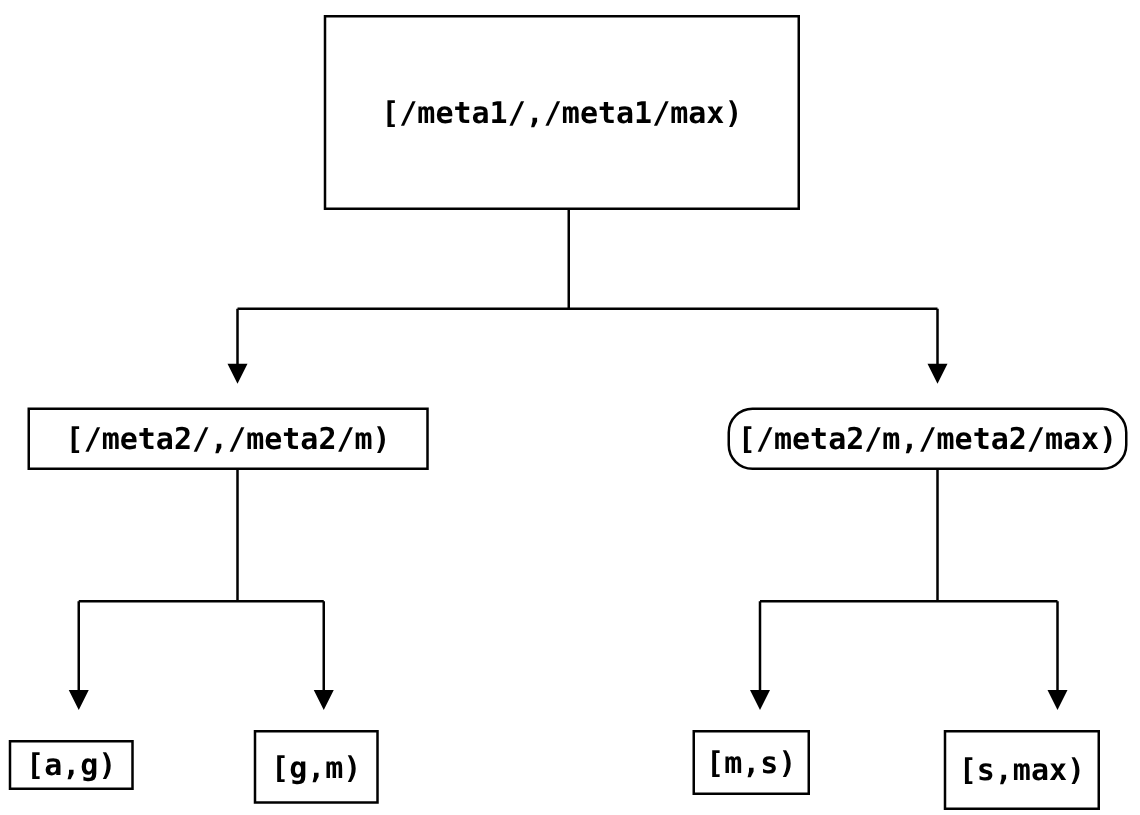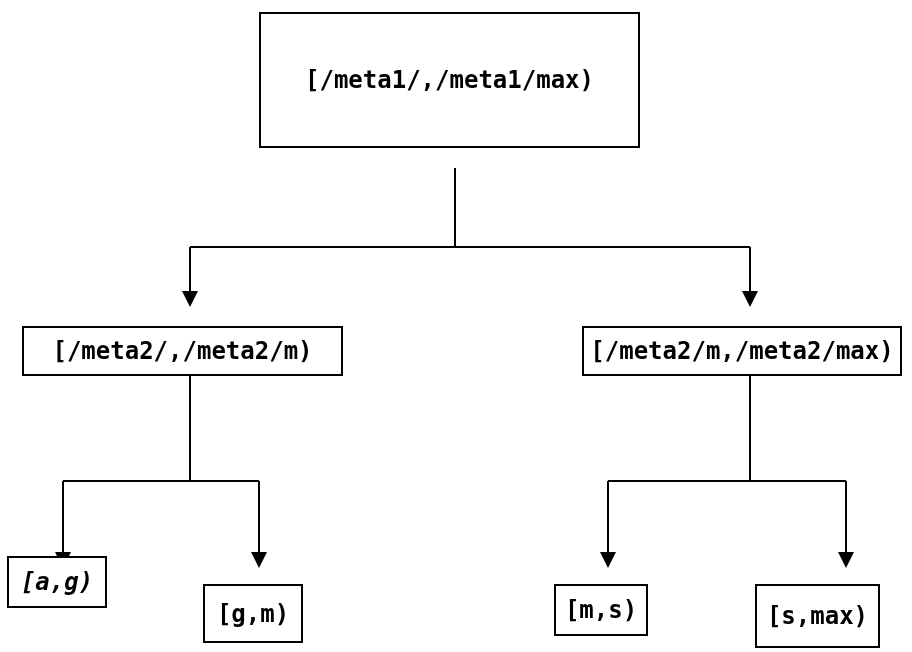--- a/index.html
+++ b/index.html
@@ -37,24 +37,24 @@
     border: 2px solid #000000;
     background: #ffffff;
     display: flex;
     align-items: center;
     justify-content: center;
     font-size: 24px;
     font-weight: bold;
     color: #000000;
     white-space: pre;
   }
-  #n-root  { left: 259px; top: 12px;  width: 381px; height: 136px; justify-content: center; }
+  #n-root  { left: 259px; top: 12px;  width: 381px; height: 156px; justify-content: center; }
   #n-left  { left: 22px;  top: 326px; width: 321px; height: 50px; }
-  #n-right { left: 582px; top: 326px; width: 320px; height: 50px; }
-  #n-ag    { left: 7px;   top: 556px; width: 100px; height: 52px; font-style: italic; }
+  #n-right { left: 582px; top: 326px; width: 320px; height: 50px; border-radius: 20px; }
+  #n-ag    { left: 7px;   top: 592px; width: 100px; height: 40px; }
   #n-gm    { left: 203px; top: 584px; width: 100px; height: 59px; }
   #n-ms    { left: 554px; top: 584px; width: 94px;  height: 52px; }
   #n-smax  { left: 755px; top: 584px; width: 125px; height: 64px; }
 </style>
 </head>
 <body>
 
 <div class="canvas">
 
   <svg class="edges" viewBox="0 0 912 652" xmlns="http://www.w3.org/2000/svg">

